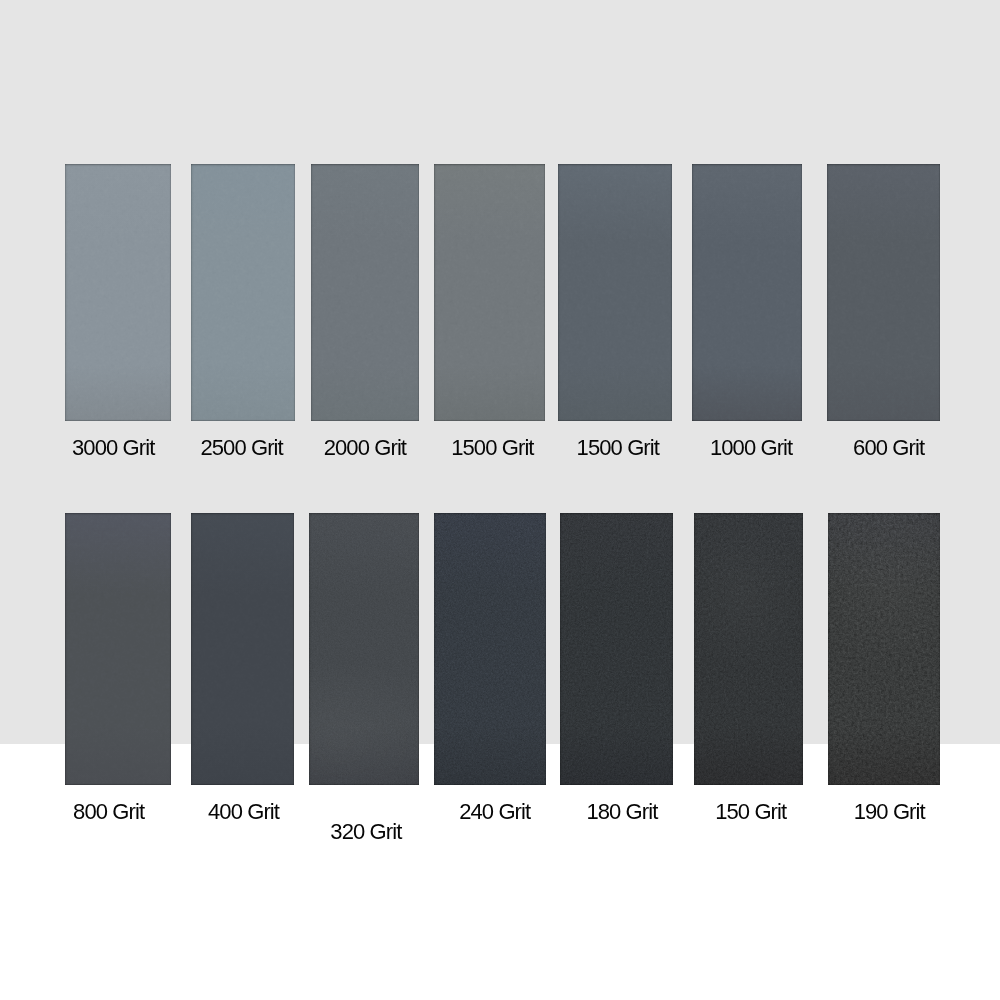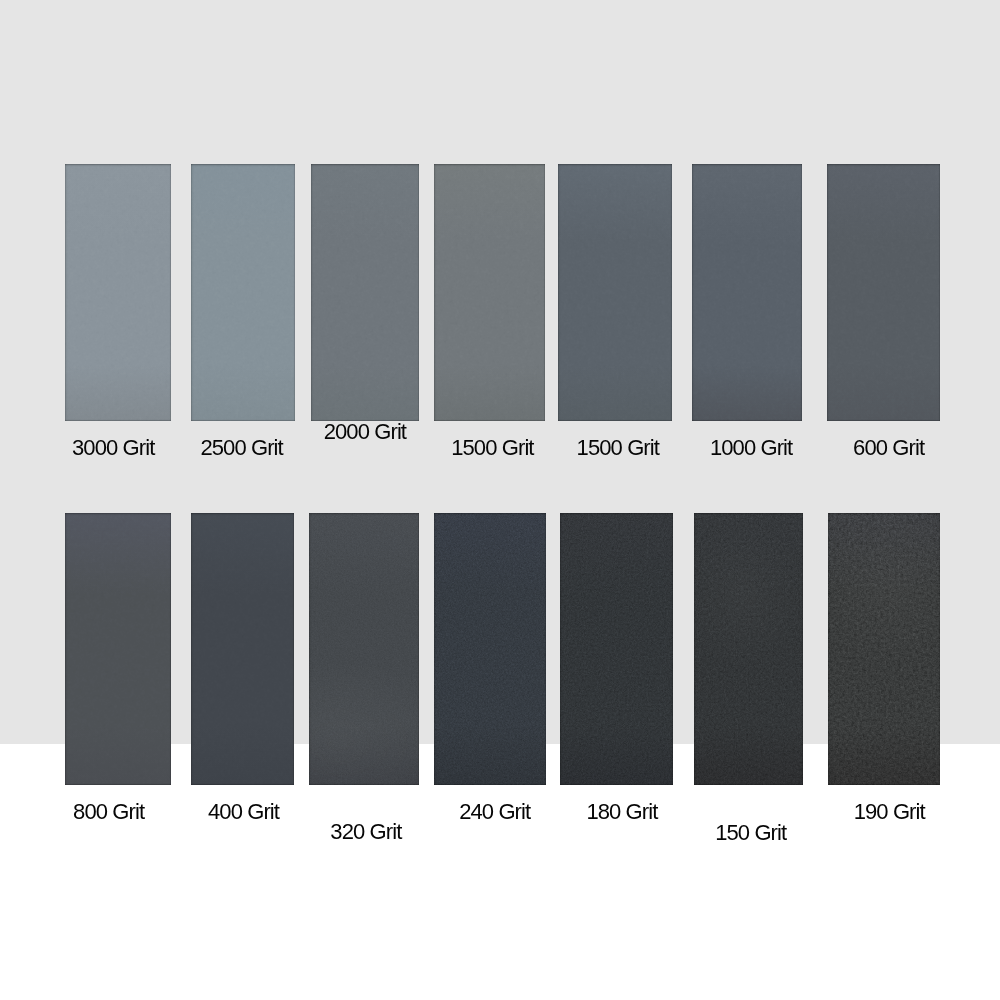--- a/index.html
+++ b/index.html
@@ -213,21 +213,21 @@
   </div>
   <div class="label" style="left: 200.4px; top: 437px;">2500 Grit</div>
   <div class="swatch" style="left: 310.7px; top: 164px; width: 108.3px; height: 257.3px;">
     <div class="tint" style="background: linear-gradient(rgb(113, 121, 127) 0%, rgb(111, 118, 124) 30%, rgb(111, 118, 124) 78%, rgb(107, 115, 119) 100%);"></div>
     <svg class="grain" aria-hidden="true" style="opacity: 0.035;">
         <rect width="100%" height="100%" filter="url(#gr2)"></rect>
       </svg>
 
     <div class="edge"></div>
   </div>
-  <div class="label" style="left: 323.7px; top: 421px;">2000 Grit</div>
+  <div class="label" style="left: 323.7px; top: 437px;">2000 Grit</div>
   <div class="swatch" style="left: 434px; top: 164px; width: 111px; height: 257.3px;">
     <div class="tint" style="background: linear-gradient(rgb(118, 124, 126) 0%, rgb(114, 120, 124) 30%, rgb(114, 120, 124) 78%, rgb(108, 114, 116) 100%);"></div>
     <svg class="grain" aria-hidden="true" style="opacity: 0.035;">
         <rect width="100%" height="100%" filter="url(#gr3)"></rect>
       </svg>
 
     <div class="edge"></div>
   </div>
   <div class="label" style="left: 451.2px; top: 437px;">1500 Grit</div>
   <div class="swatch" style="left: 558.4px; top: 164px; width: 113.8px; height: 257.3px;">
@@ -303,21 +303,21 @@
   </div>
   <div class="label" style="left: 586.4px; top: 801px;">180 Grit</div>
   <div class="swatch" style="left: 693.6px; top: 513px; width: 109px; height: 271.8px;">
     <div class="tint" style="background: linear-gradient(rgb(54, 57, 60) 0%, rgb(51, 54, 56) 30%, rgb(51, 54, 56) 78%, rgb(45, 46, 48) 100%);"></div>
     <svg class="grain" aria-hidden="true" style="opacity: 0.367;">
         <rect width="100%" height="100%" filter="url(#gr12)"></rect>
       </svg>
     <div class="shade" style="background: radial-gradient(90% 40% at 45% 30%, rgba(255, 255, 255, 0.027) 0%, rgba(255, 255, 255, 0) 70%);"></div>
     <div class="edge"></div>
   </div>
-  <div class="label" style="left: 715.2px; top: 822px;">150 Grit</div>
+  <div class="label" style="left: 715.2px; top: 801px;">150 Grit</div>
   <div class="swatch" style="left: 828.4px; top: 513px; width: 111.6px; height: 271.8px;">
     <div class="tint" style="background: linear-gradient(rgb(63, 65, 68) 0%, rgb(58, 60, 60) 30%, rgb(58, 60, 60) 78%, rgb(50, 50, 50) 100%);"></div>
     <svg class="grain" aria-hidden="true" style="opacity: 0.462;">
         <rect width="100%" height="100%" filter="url(#gr13)"></rect>
       </svg>
     <div class="shade" style="background: radial-gradient(95% 45% at 55% 26%, rgba(255, 255, 255, 0.03) 0%, rgba(255, 255, 255, 0) 72%);"></div>
     <div class="edge"></div>
   </div>
   <div class="label" style="left: 853.7px; top: 801px;">190 Grit</div>
 </div>

